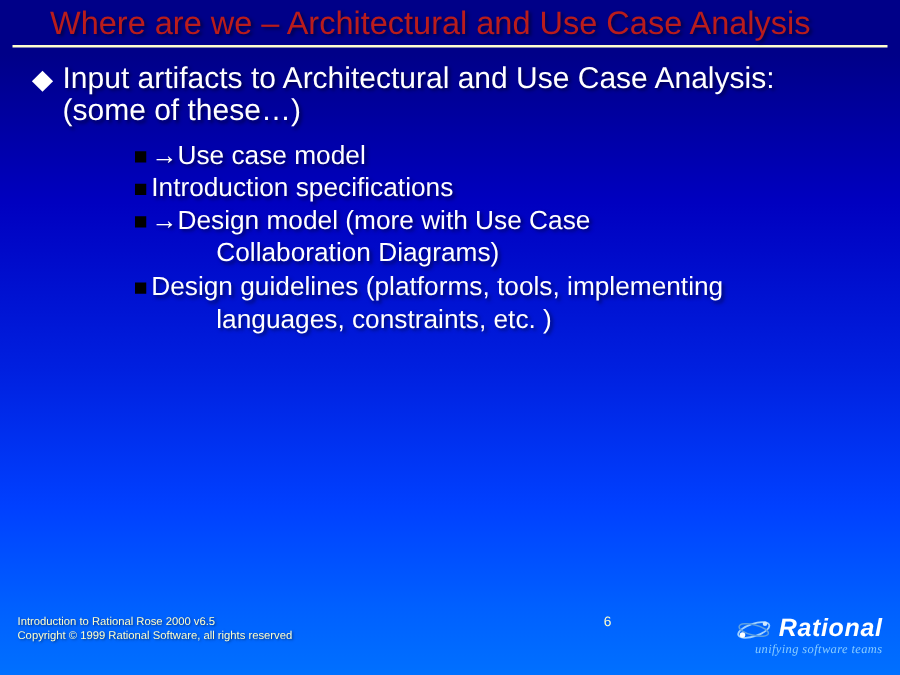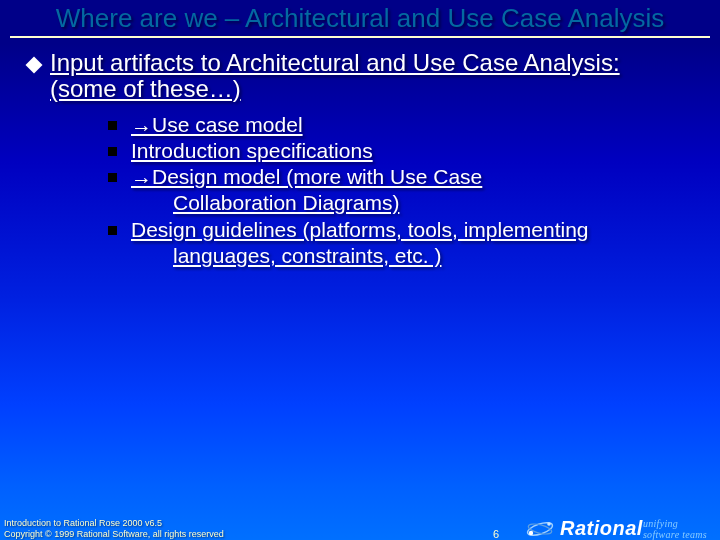--- a/index.html
+++ b/index.html
@@ -4,37 +4,36 @@
 <style>
   * { margin: 0; padding: 0; box-sizing: border-box; }
   html, body { width: 720px; height: 540px; overflow: hidden; }
   body {
     background: linear-gradient(to bottom, #000088 0%, #000088 8%, #0000c0 30%, #0020e0 55%, #0040ff 75%, #0060ff 90%, #0070ff 100%);
     font-family: Arial, Helvetica, sans-serif;
     color: #ffffff;
     position: relative;
   }
   .title {
-    text-align: center;
+    text-align: left;
     font-size: 26px;
     font-weight: normal;
-    color: #0369a1;
+    color: #b91c1c;
     padding: 4px 40px 0 40px;
     line-height: 1.15;
     text-shadow: 2px 2px 3px rgba(0,0,0,0.5);
   }
   .title-rule {
     margin: 2px 10px 0 10px;
     height: 2px;
     background: #ffffd0;
   }
   .content {
     padding: 12px 28px 0 28px;
     text-shadow: 2px 2px 3px rgba(0,0,0,0.5);
-    text-decoration: underline;
   }
   .lvl1 {
     display: flex;
     align-items: flex-start;
     gap: 10px;
     font-size: 24px;
     line-height: 1.08;
   }
   .lvl1 .diamond {
     width: 12px; height: 12px;
@@ -42,61 +41,61 @@
     transform: rotate(45deg);
     margin-top: 9px;
     flex: 0 0 12px;
   }
   .lvl2-wrap {
     margin: 10px 0 0 80px;
   }
   .lvl2 {
     display: flex;
     align-items: flex-start;
-    gap: 14px;
+    gap: 4px;
     font-size: 21px;
     line-height: 1.25;
   }
   .lvl2 .square {
     width: 9px; height: 9px;
     background: #000;
     margin-top: 9px;
     flex: 0 0 9px;
   }
   .lvl2 .txt { flex: 1; }
   .cont {
     margin-left: 65px;
     font-size: 21px;
     line-height: 1.25;
   }
   .footer {
     position: absolute;
     left: 0; right: 0; bottom: 0;
     height: 48px;
     display: flex;
-    align-items: flex-end;
-    padding: 0 4px;
+    align-items: flex-start;
+    padding: 0 14px;
   }
   .foot-left {
     font-size: 9px;
     color: #ffffcc;
     line-height: 1.25;
     flex: 1;
     text-shadow: 1px 1px 2px rgba(0,0,0,0.5);
   }
   .pagenum {
     font-size: 11px;
     color: #ffffcc;
     width: 60px;
     text-align: center;
   }
   .logo-block {
     width: 190px;
     display: flex;
-    flex-direction: row;
+    flex-direction: column;
     align-items: flex-end;
   }
   .logo-row {
     display: flex;
     align-items: center;
     gap: 6px;
   }
   .logo-mark {
     width: 28px; height: 22px;
     position: relative;

